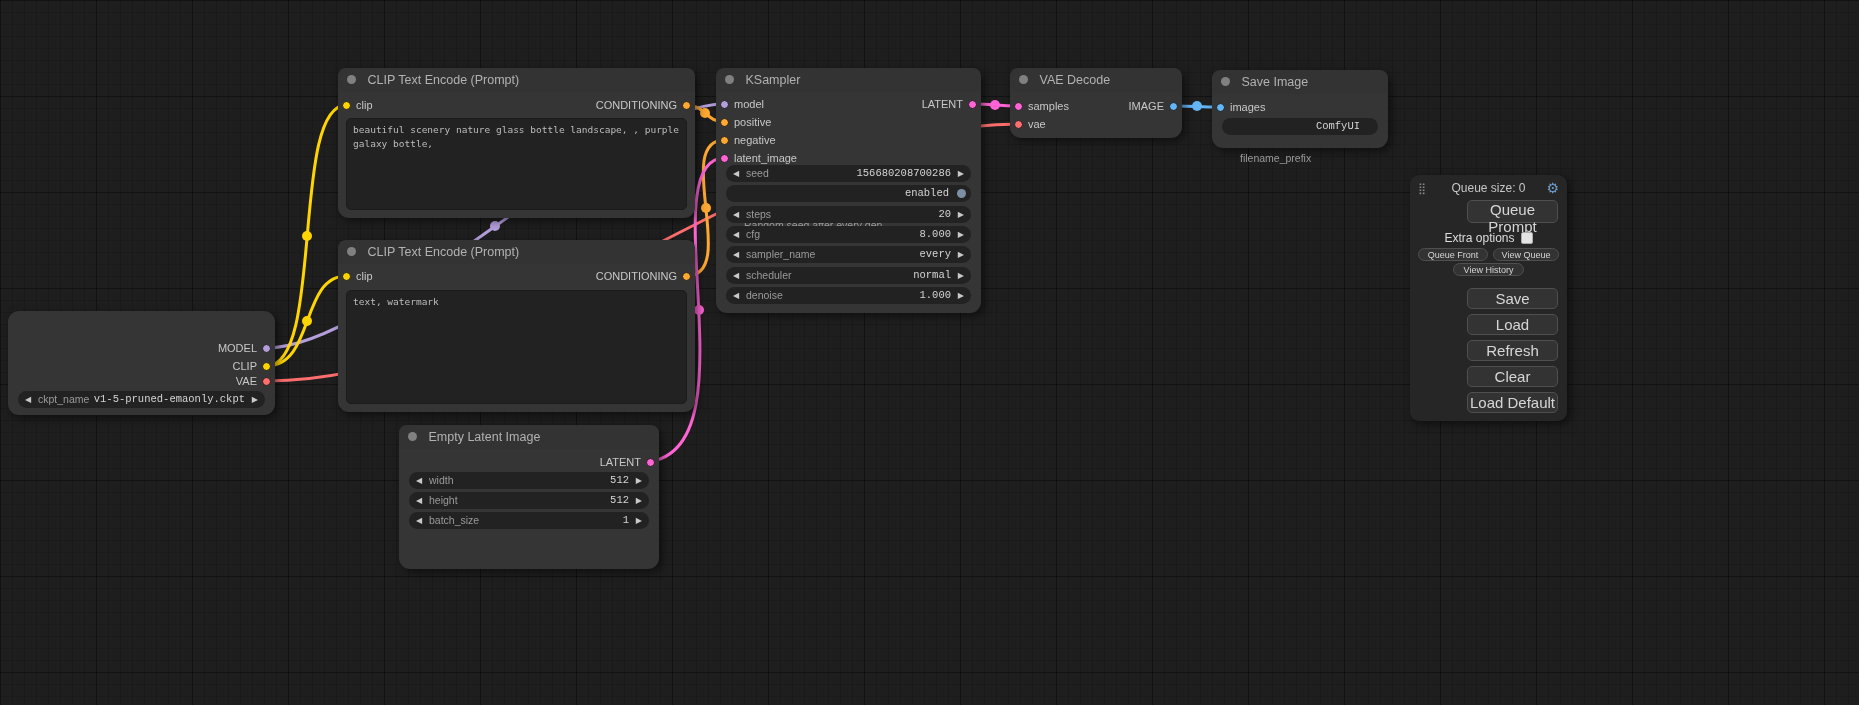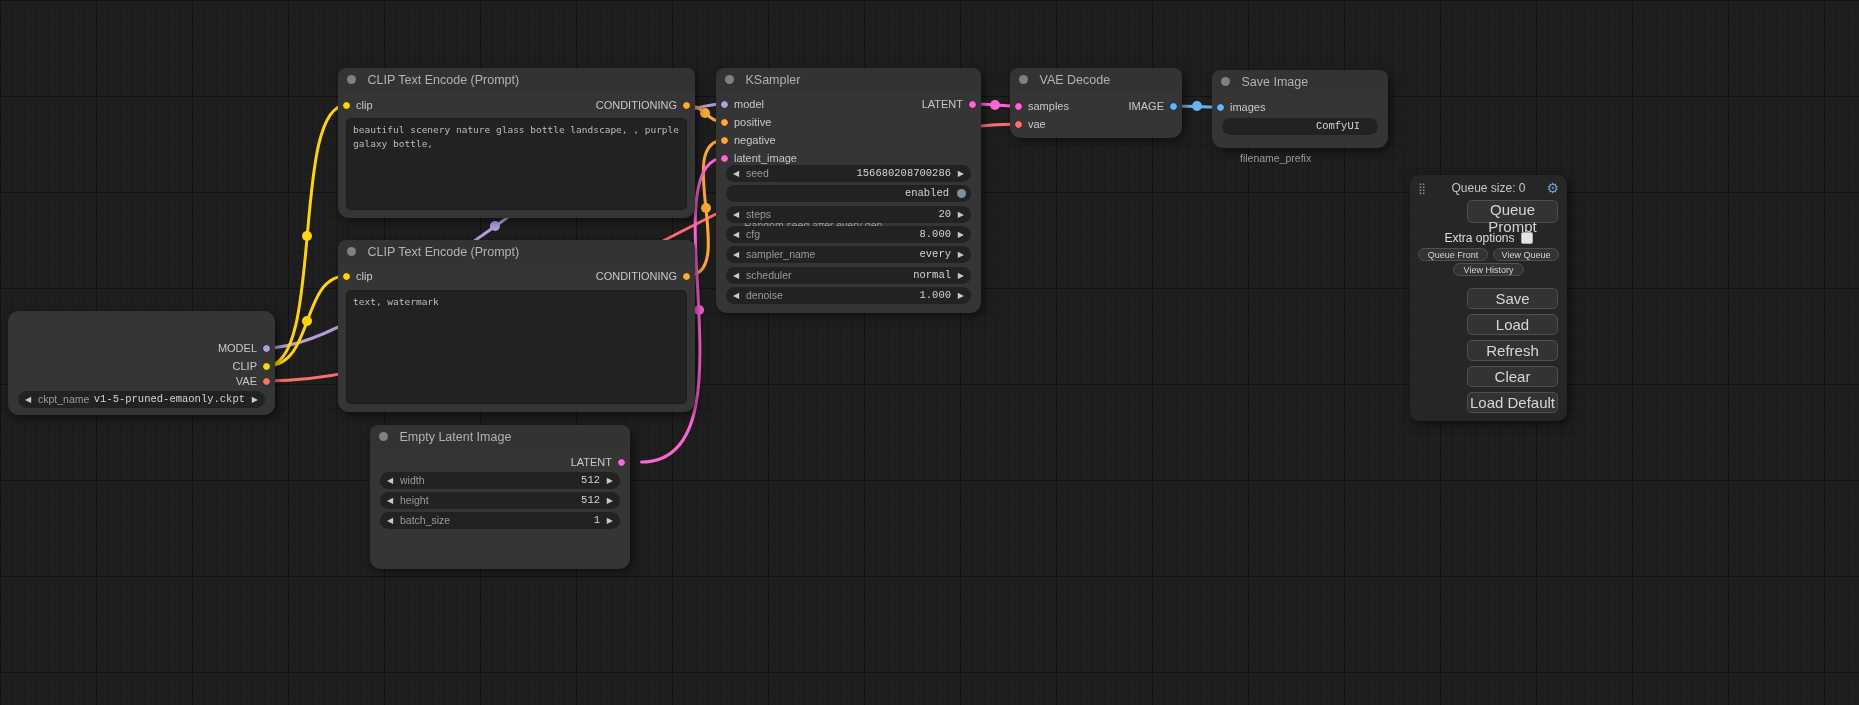--- a/index.html
+++ b/index.html
@@ -126,21 +126,21 @@
       <span class="slot-dot" style="background:#FFD500"></span>
       <span>clip</span>
     </div>
     <div class="slot out" style="top:28px">
       <span>CONDITIONING</span>
       <span class="slot-dot" style="background:#FFA931"></span>
     </div>
     <textarea class="prompt-text" style="top: 50px; height: 114px;" spellcheck="false">text, watermark</textarea>
   </div>
 
-  <div class="node" style="left:370px;top:425px;width:260px;height:144px">
+  <div class="node" style="left:399px;top:425px;width:260px;height:144px">
     <div class="node-title">
       <span class="title-dot"></span>
       <span>Empty Latent Image</span>
     </div>
     <div class="slot out" style="top:29px">
       <span>LATENT</span>
       <span class="slot-dot" style="background:#FF64D5"></span>
     </div>
     <div class="widget" style="top:47px">
       <span class="arr l">◀</span>

